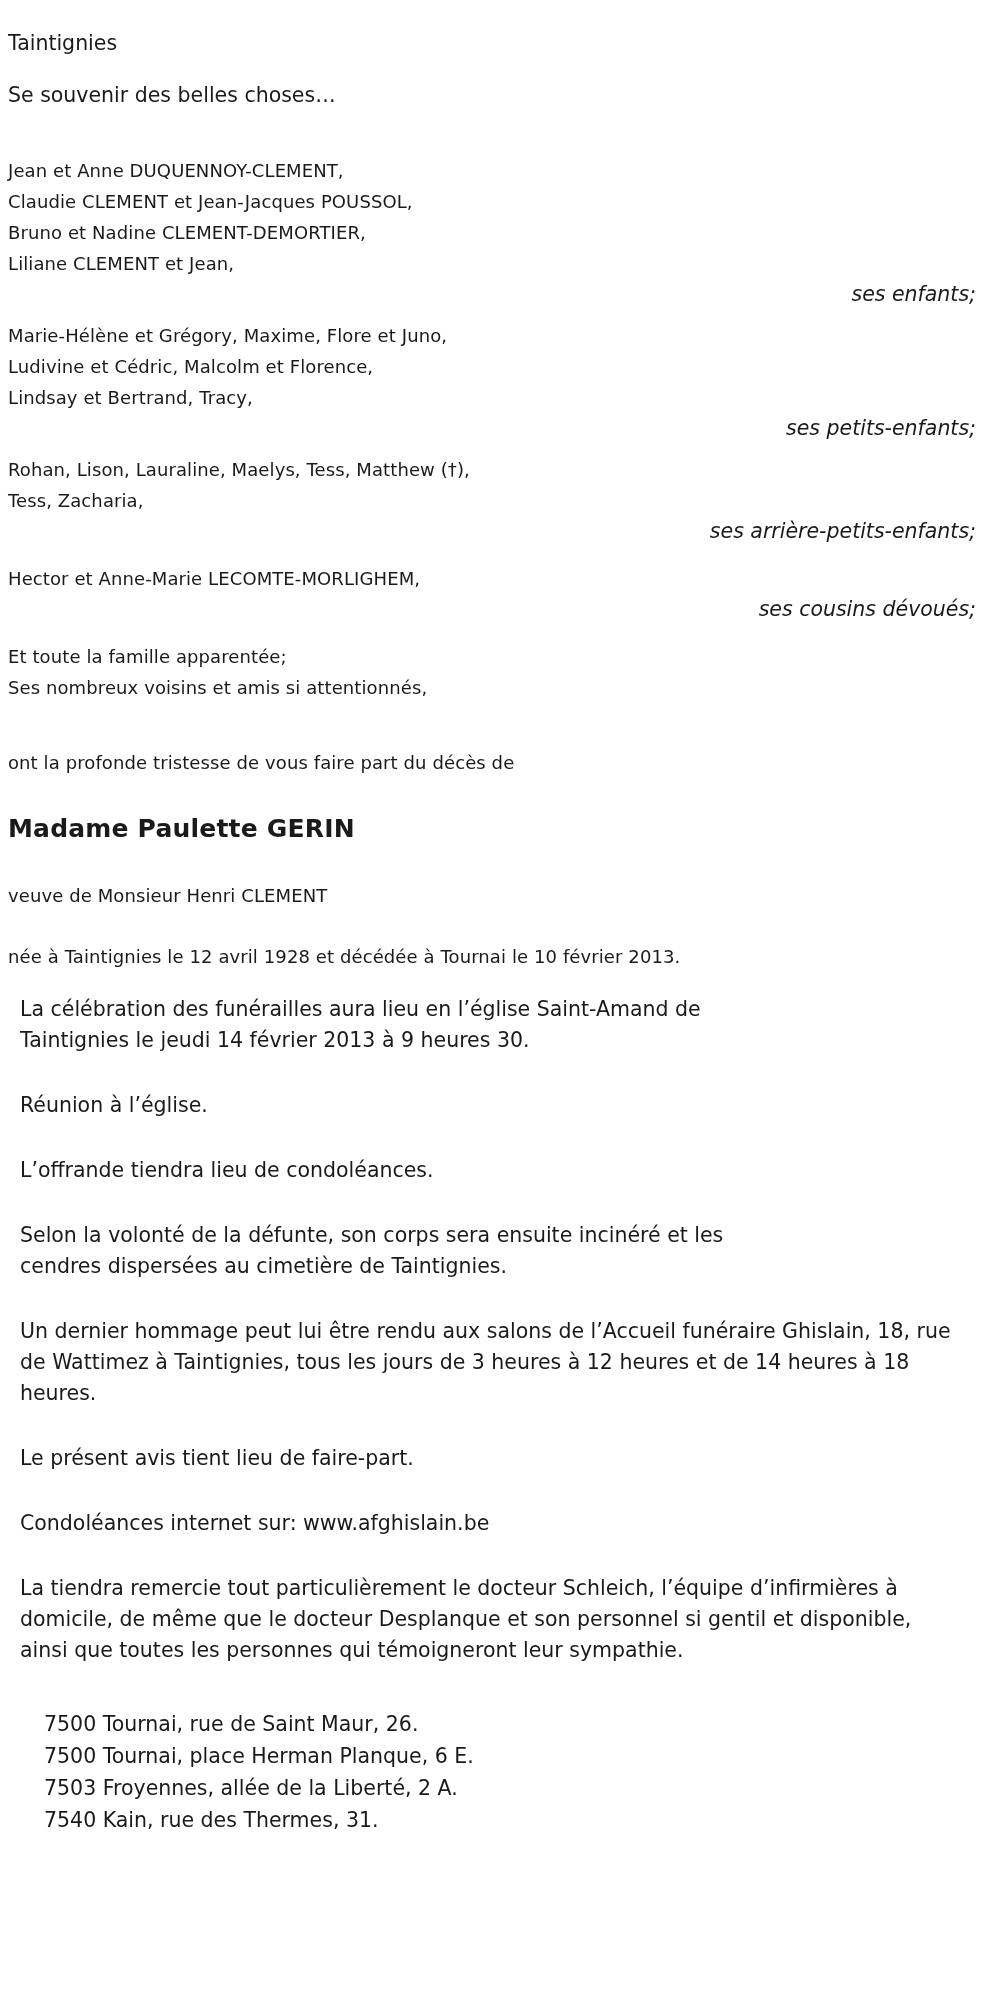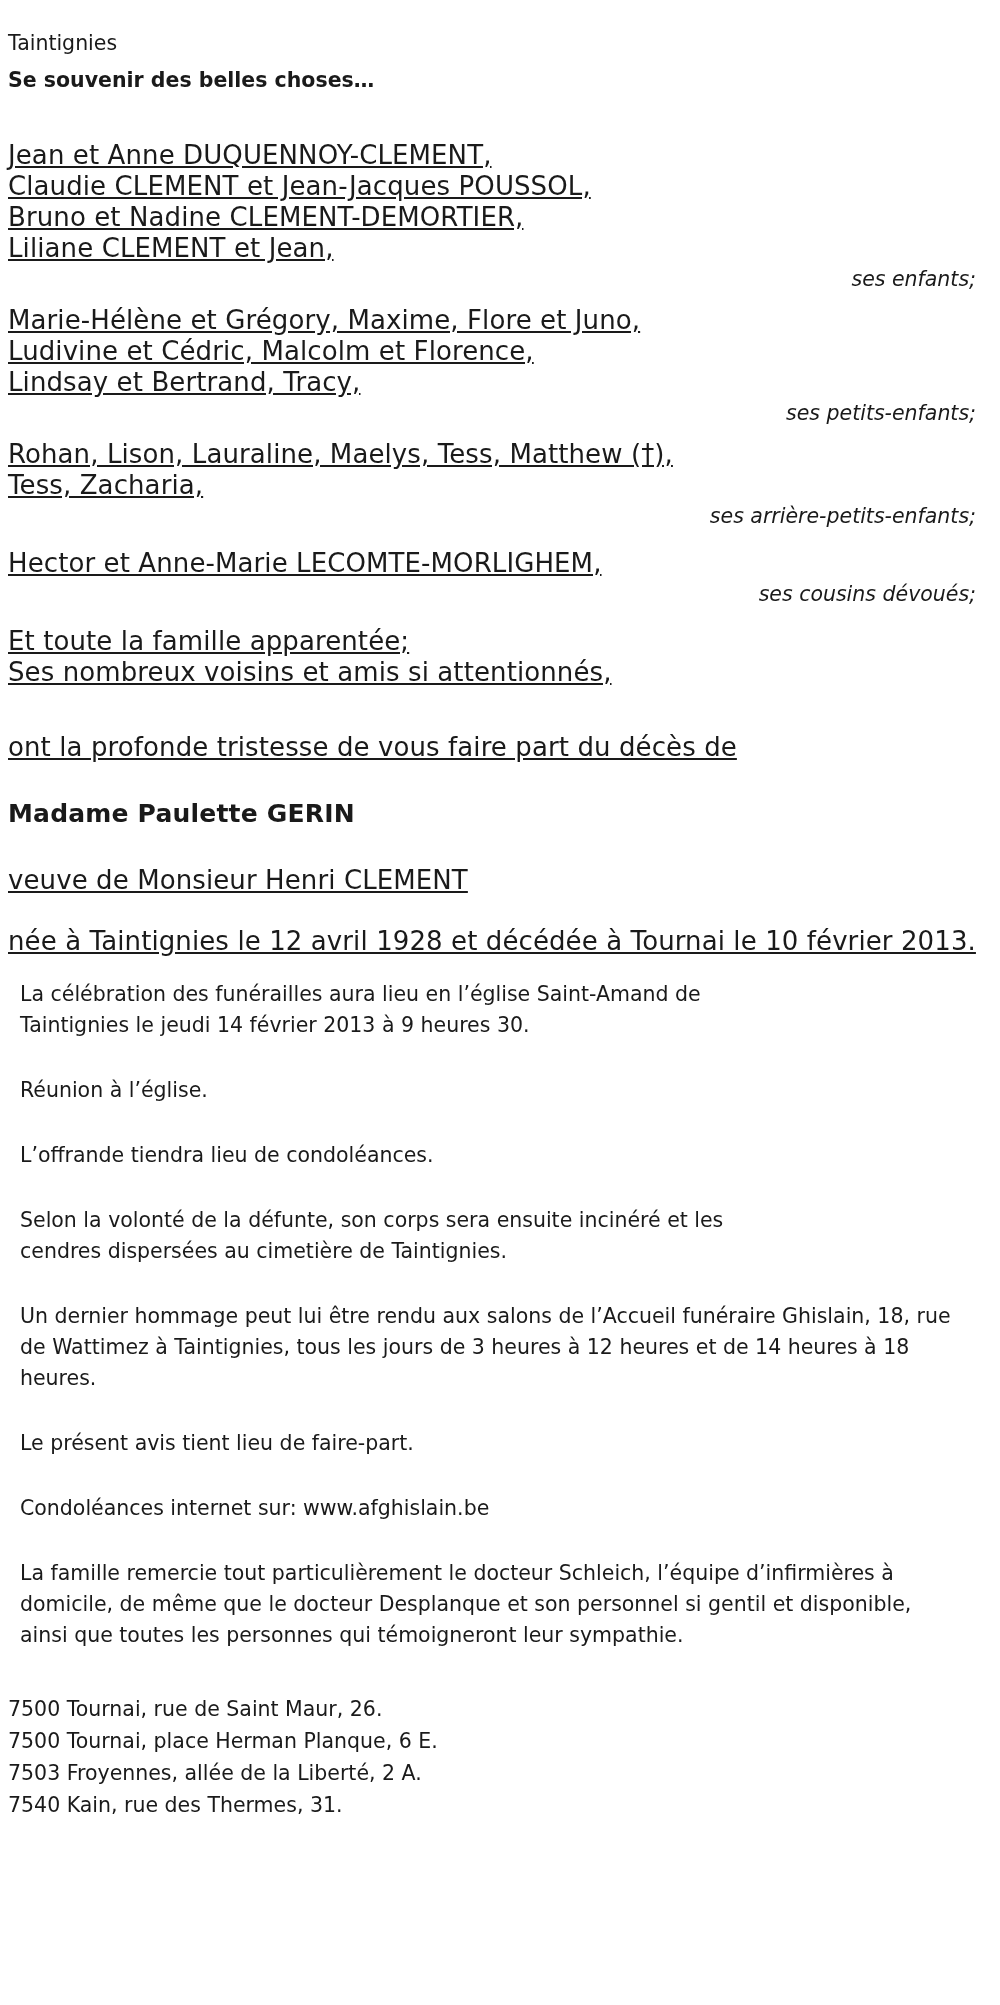--- a/index.html
+++ b/index.html
@@ -15,36 +15,35 @@
     color: #1a1a1a;
     -webkit-font-smoothing: antialiased;
   }
   .page {
     width: 1000px;
     min-height: 2005px;
     padding: 24px 24px 10px 8px;
     position: relative;
   }
   .line {
-    font-size: 26px;
+    font-size: 18px;
     line-height: 31px;
     letter-spacing: 0.1px;
     white-space: pre-wrap;
-    text-decoration: underline;
   }
   .locality {
     font-size: 20.5px;
     line-height: 31px;
     margin: 4px 0 0 0;
   }
   .memorial-title {
     font-size: 20.5px;
     line-height: 31px;
-    font-weight: bold;
-    margin: 6px 0 0 0;
+    font-weight: normal;
+    margin: 21px 0 0 0;
   }
   .gap-lg { height: 44px; }
   .gap-md { height: 30px; }
   .gap-sm { height: 16px; }
   .gap-xs { height: 10px; }
 
   .relation-group {
     position: relative;
   }
   .names {
@@ -73,20 +72,21 @@
     font-size: 20.5px;
     line-height: 31px;
     margin: 12px;
     max-width: 770px;
   }
   .para.wide { max-width: 790px; }
   .para.full { max-width: 1000px; }
   .addr-line {
     font-size: 20.5px;
     line-height: 32px;
+    margin-left: 36px;
   }
 </style>
 </head>
 <body>
 
 <div class="page">
 
   <div class="locality">Taintignies</div>
 
   <div class="memorial-title">Se souvenir des belles choses…</div>
@@ -165,21 +165,21 @@
   <p class="para">L’offrande tiendra lieu de condoléances.</p>
   <div class="gap-xs"></div>
   <p class="para wide">Selon la volonté de la défunte, son corps sera ensuite incinéré et les cendres dispersées au cimetière de Taintignies.</p>
   <div class="gap-xs"></div>
   <p class="para full">Un dernier hommage peut lui être rendu aux salons de l’Accueil funéraire Ghislain, 18, rue de Wattimez à Taintignies, tous les jours de 3 heures à 12 heures et de 14 heures à 18 heures.</p>
   <div class="gap-xs"></div>
   <p class="para">Le présent avis tient lieu de faire-part.</p>
   <div class="gap-xs"></div>
   <p class="para">Condoléances internet sur: www.afghislain.be</p>
   <div class="gap-xs"></div>
-  <p class="para full">La famille remercie tout particulièrement le docteur Schleich, l’équipe d’infirmières à domicile, de même que le docteur Desplanque et son personnel si gentil et disponible, ainsi que toutes les personnes qui témoigneront leur sympathie.</p>
+  <p class="para full">La tiendra remercie tout particulièrement le docteur Schleich, l’équipe d’infirmières à domicile, de même que le docteur Desplanque et son personnel si gentil et disponible, ainsi que toutes les personnes qui témoigneront leur sympathie.</p>
 
   <div class="gap-md"></div>
 
   <div>
     <div class="addr-line">7500 Tournai, rue de Saint Maur, 26.</div>
     <div class="addr-line">7500 Tournai, place Herman Planque, 6 E.</div>
     <div class="addr-line">7503 Froyennes, allée de la Liberté, 2 A.</div>
     <div class="addr-line">7540 Kain, rue des Thermes, 31.</div>
   </div>
 

